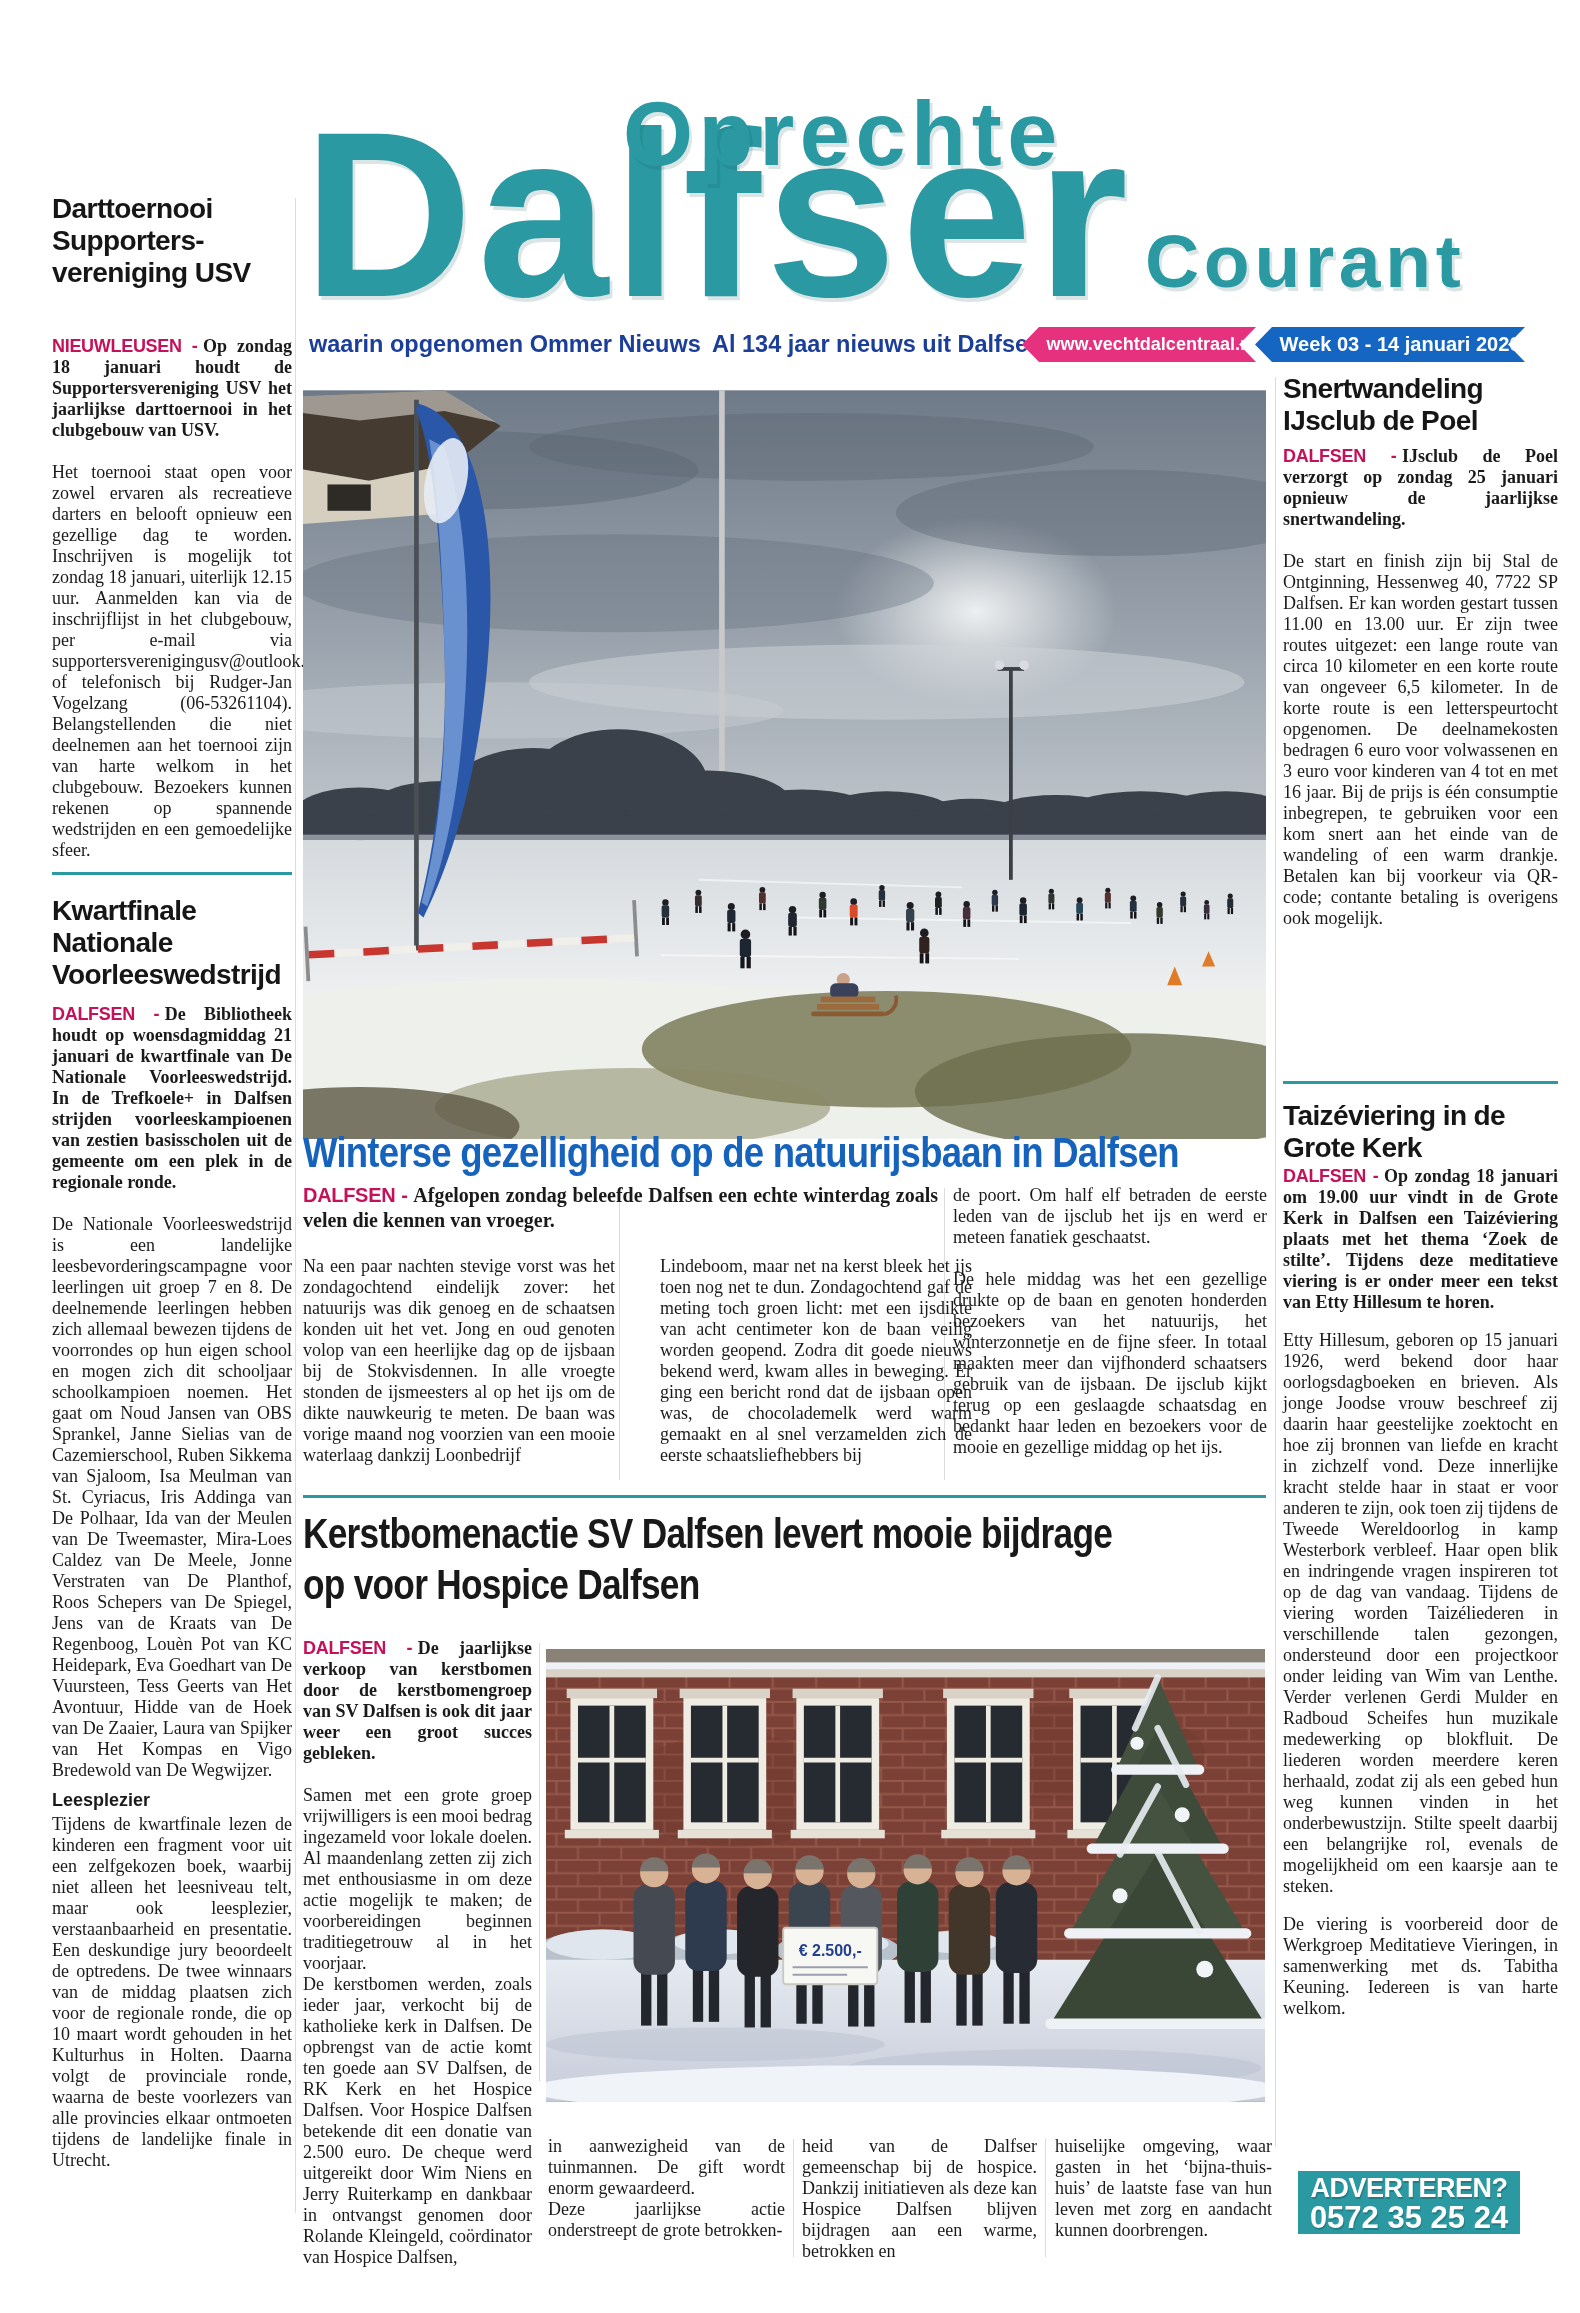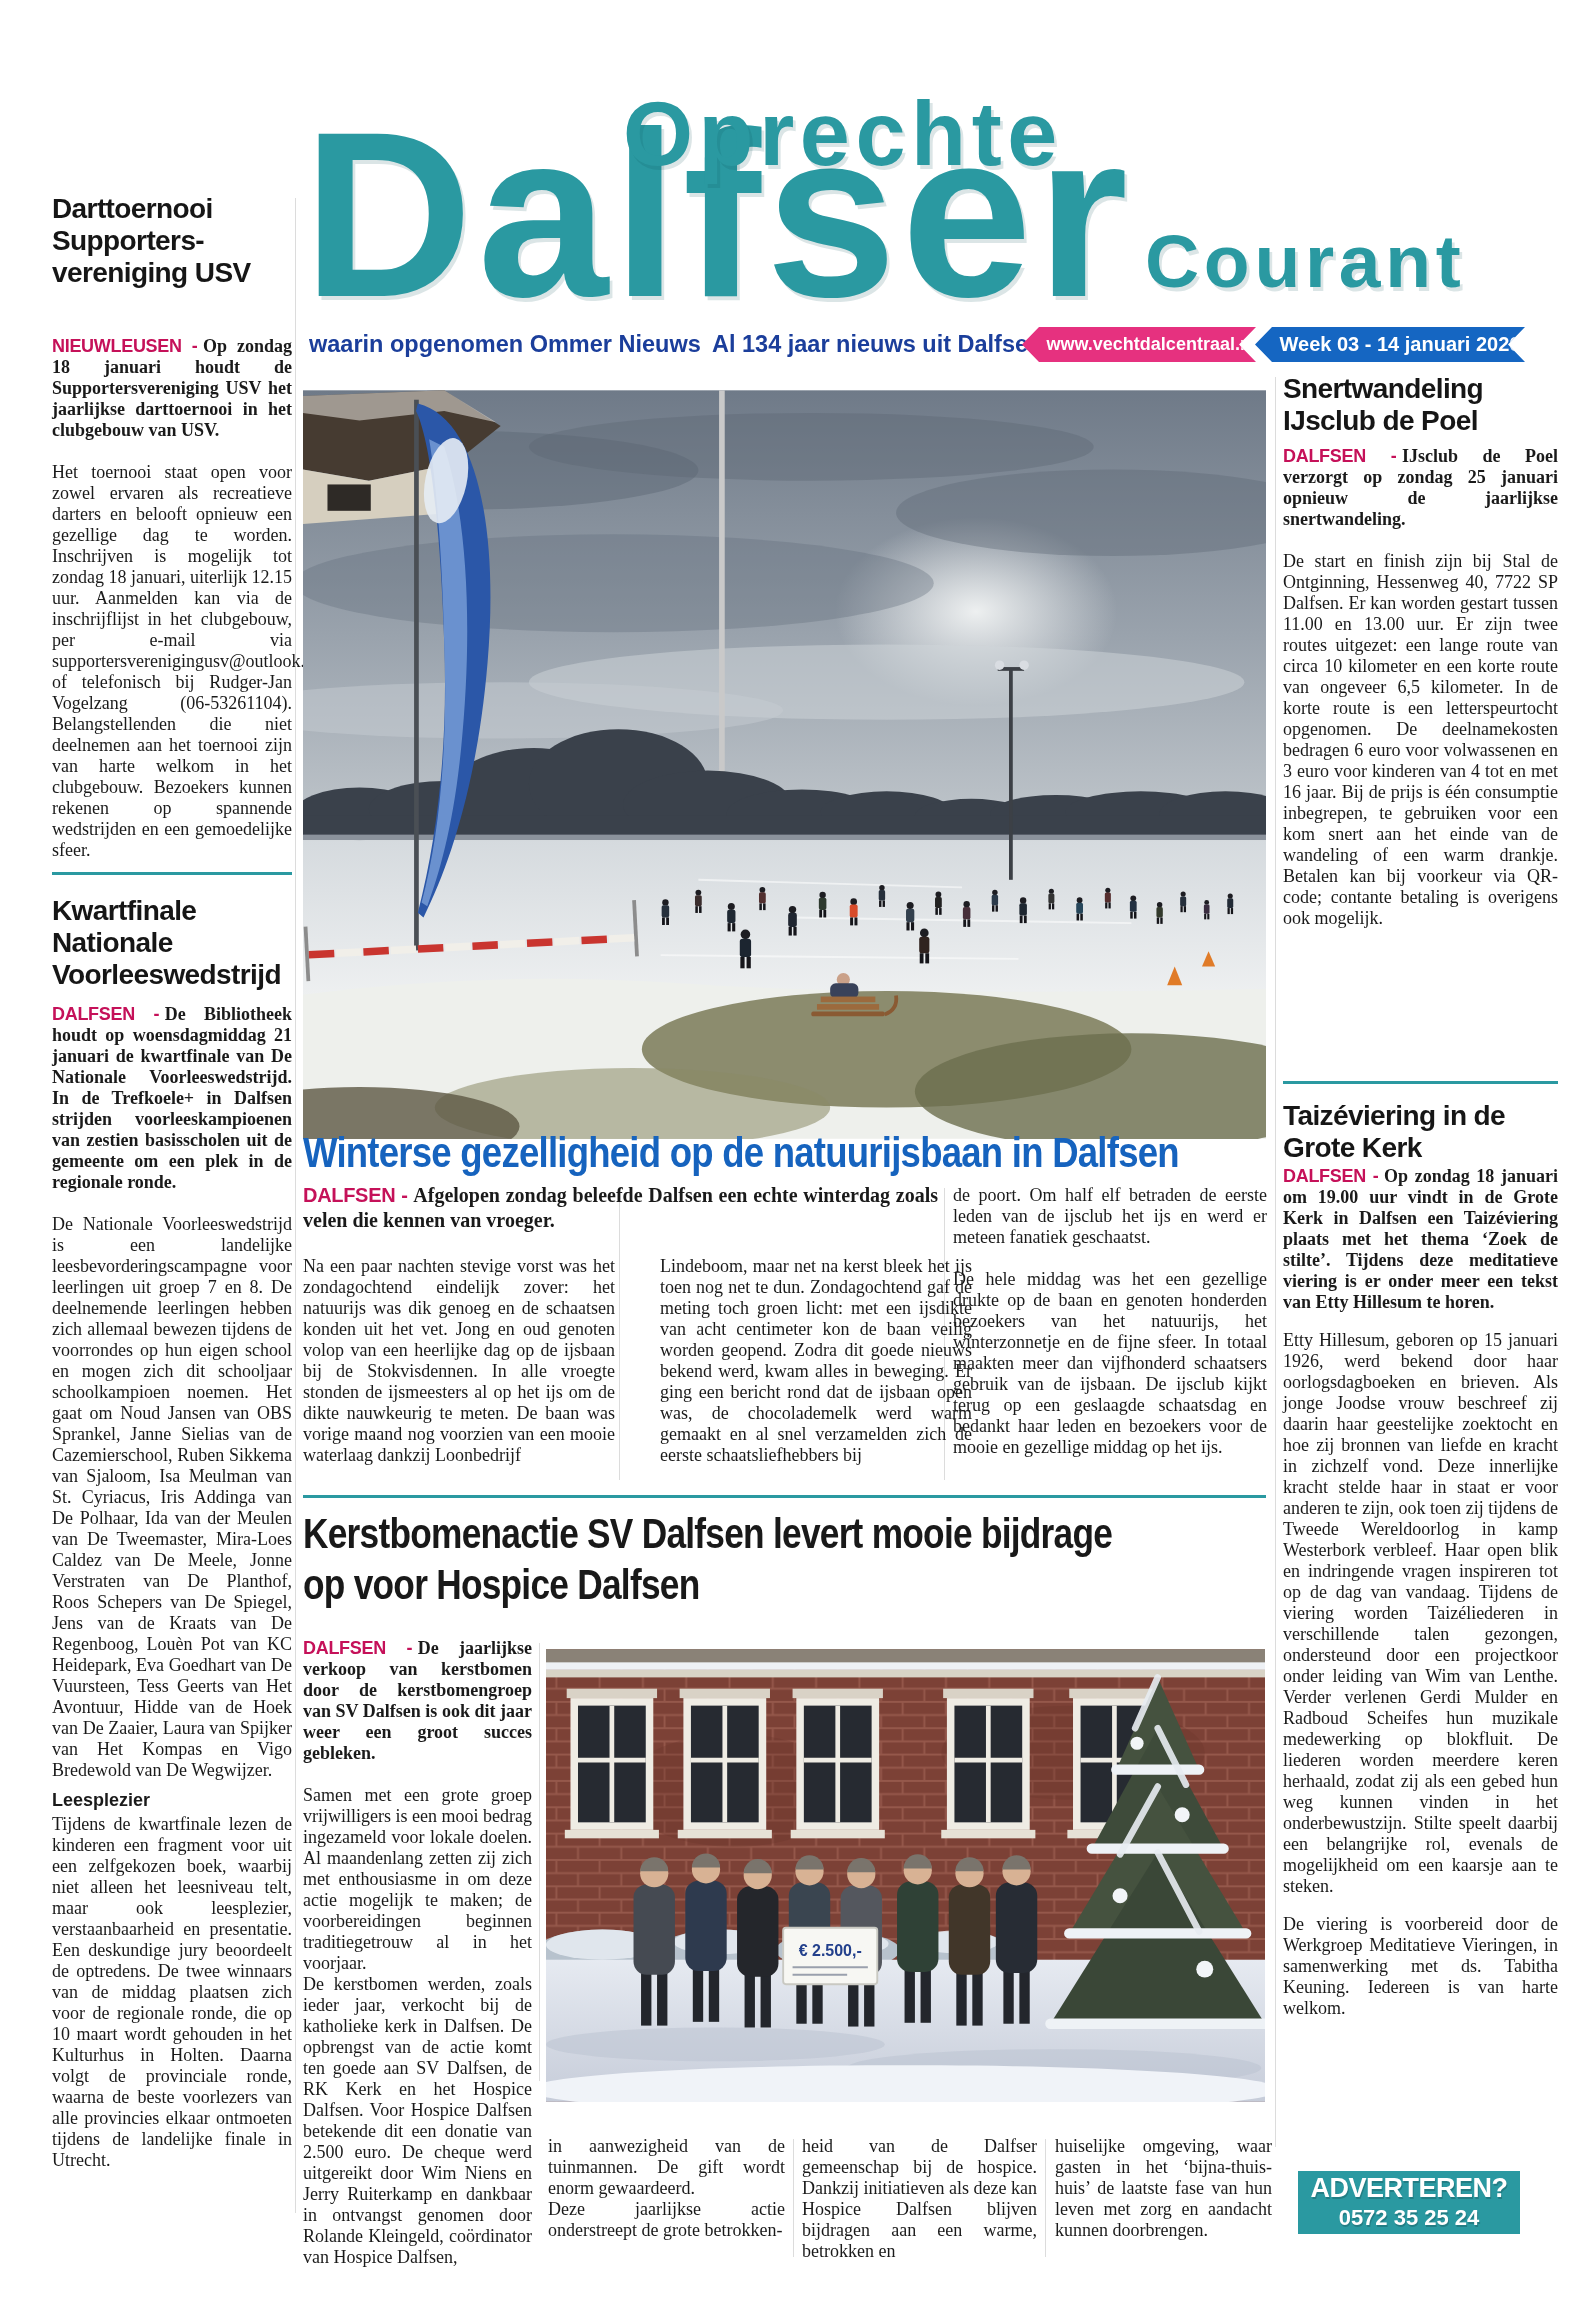--- a/index.html
+++ b/index.html
@@ -70,21 +70,21 @@
     transform:scaleX(.82); transform-origin:left top;
   }
 
   
   #ad-box {
     position:absolute; left:1298px; top:2171px; width:222px; height:63px;
     background:#2A99A1; color:#fff; text-align:center;
     font-family:"Liberation Sans", sans-serif; font-weight:700;
   }
   #ad-box .ad-label { font-size:27px; line-height:35px; letter-spacing:-0.5px; text-shadow:0.9px 1.9px 0 rgba(0,0,0,.18); }
-  #ad-box .ad-phone { font-size:22px; line-height:24.5px; text-shadow:0.9px 1.9px 0 rgba(0,0,0,.18); }
+  #ad-box .ad-phone { font-size:31px; line-height:24.5px; text-shadow:0.9px 1.9px 0 rgba(0,0,0,.18); }
 
   svg { display:block; }
 </style>
 </head>
 <body>
 
 <div class="page">
 
   <div class="brand" id="brand-main">Dalfser</div>
   <div class="brand" id="brand-top">Oprechte</div>

